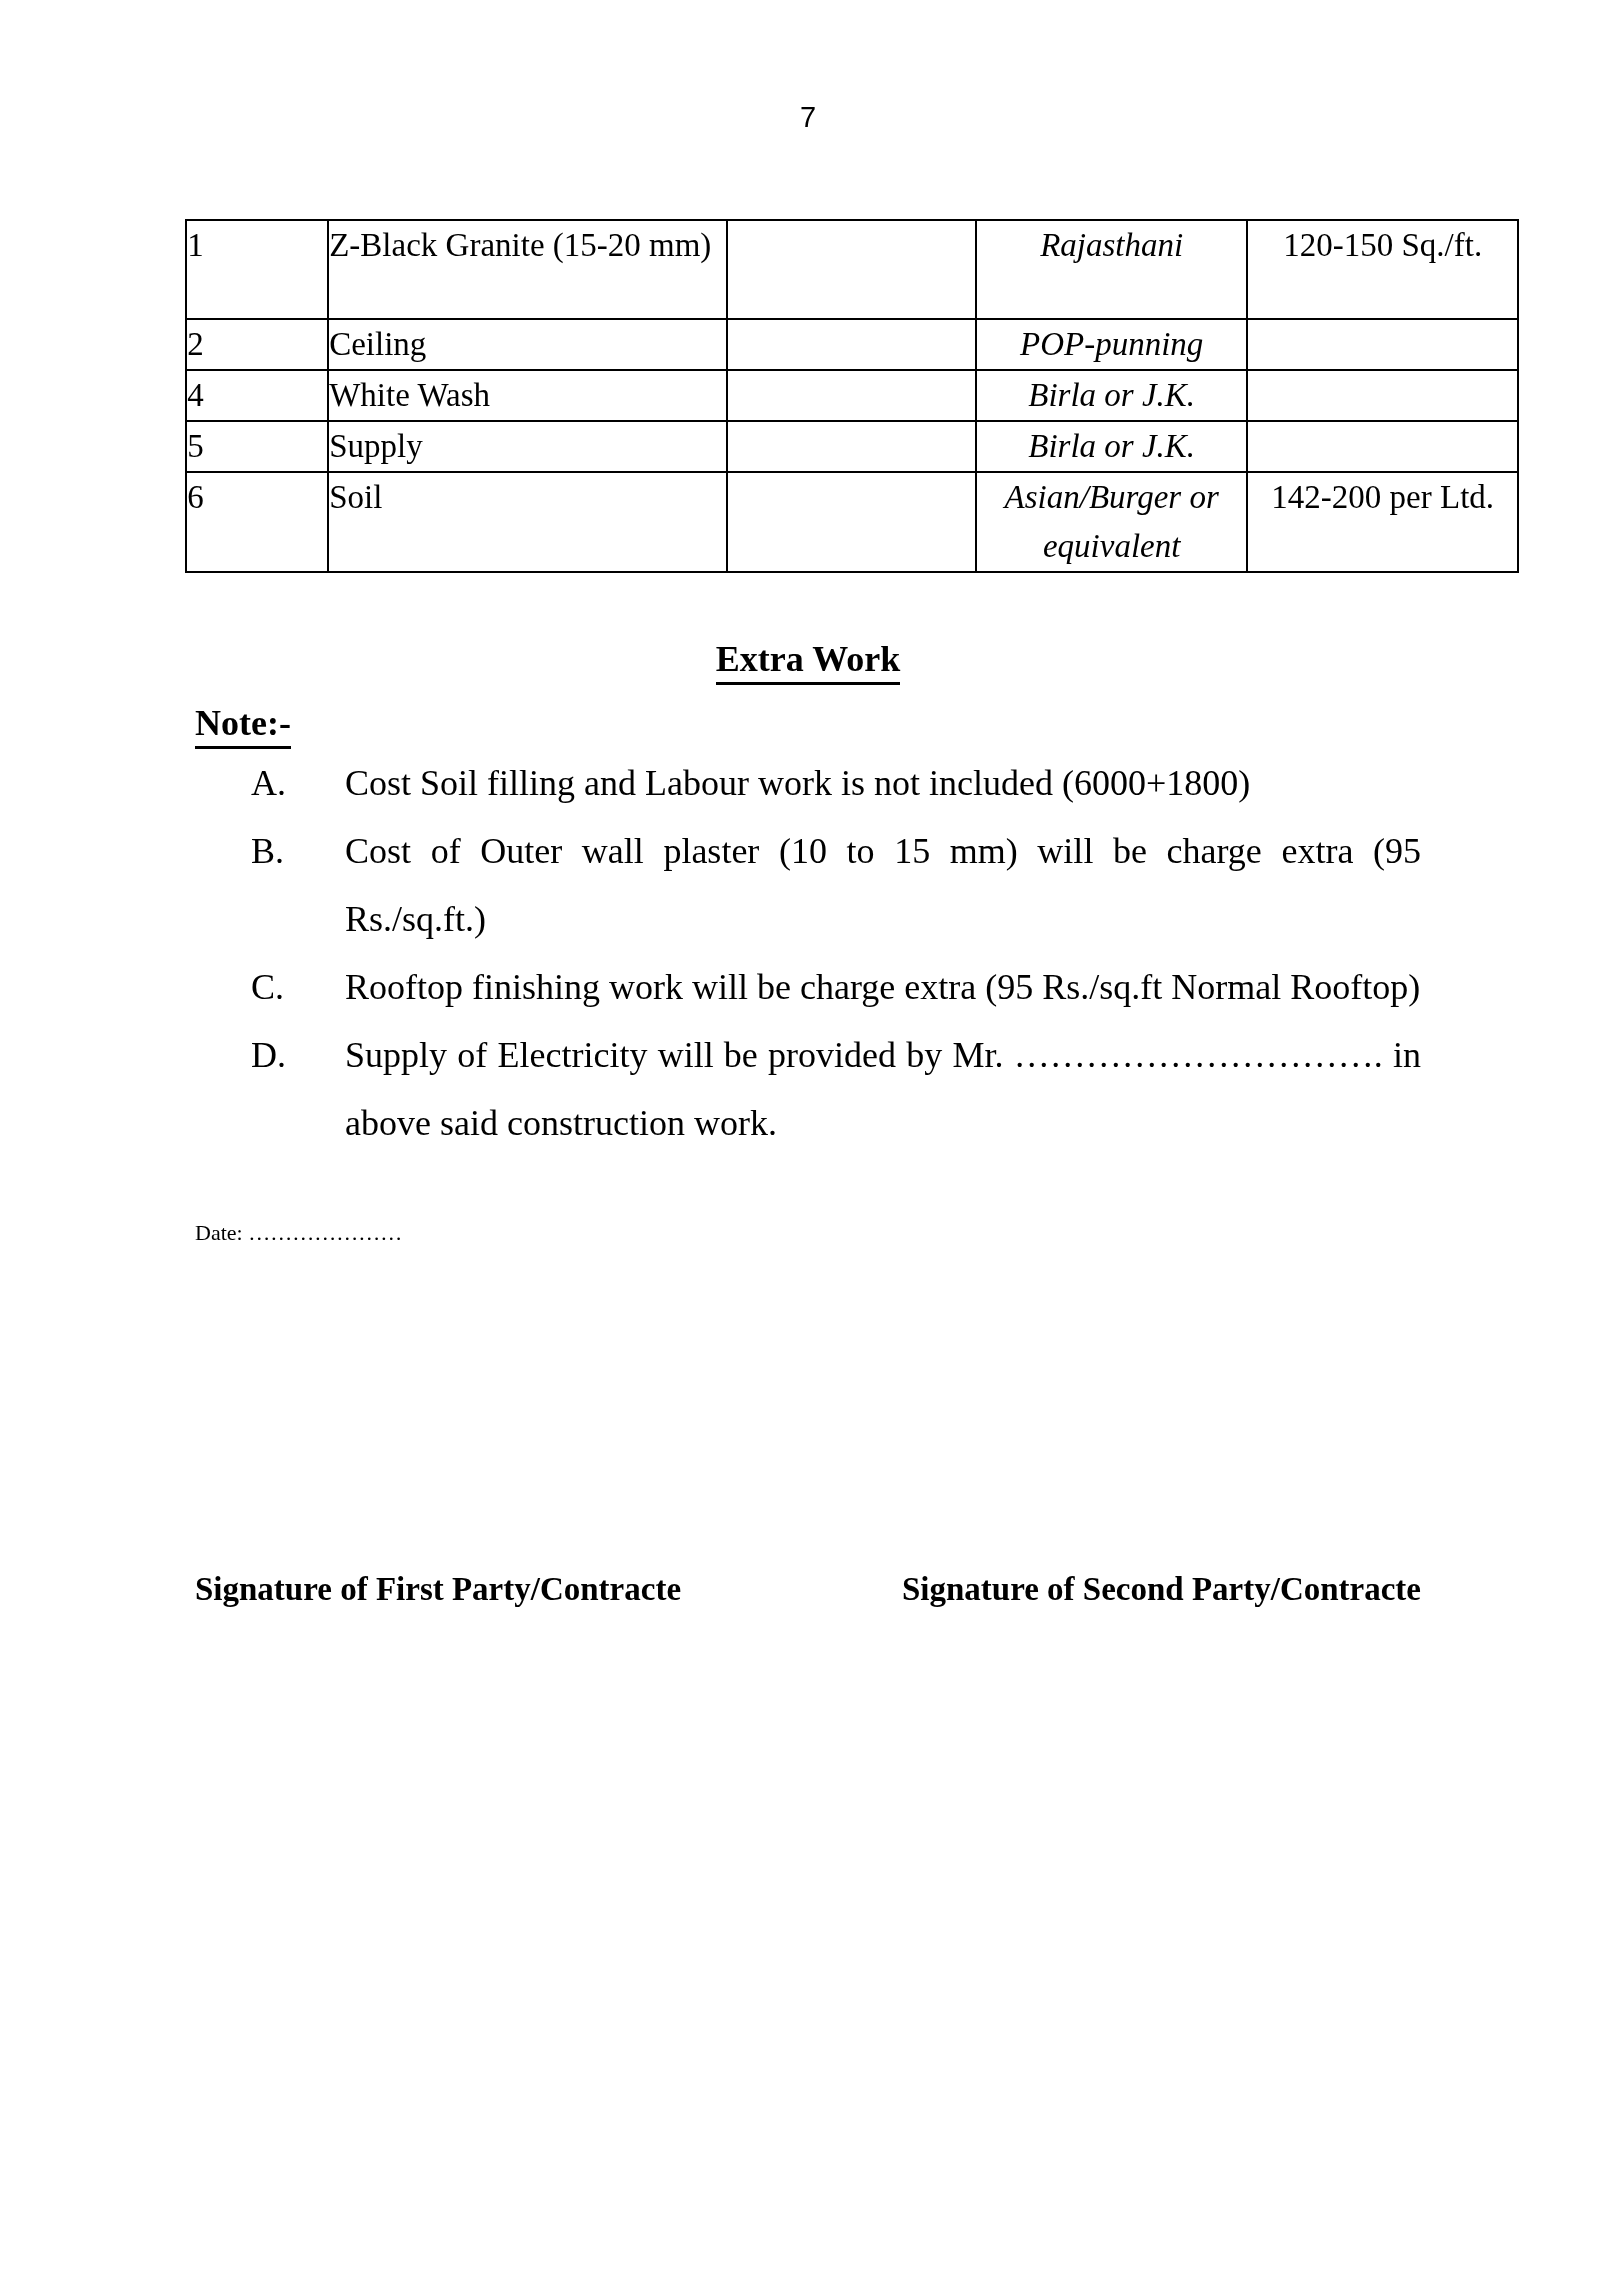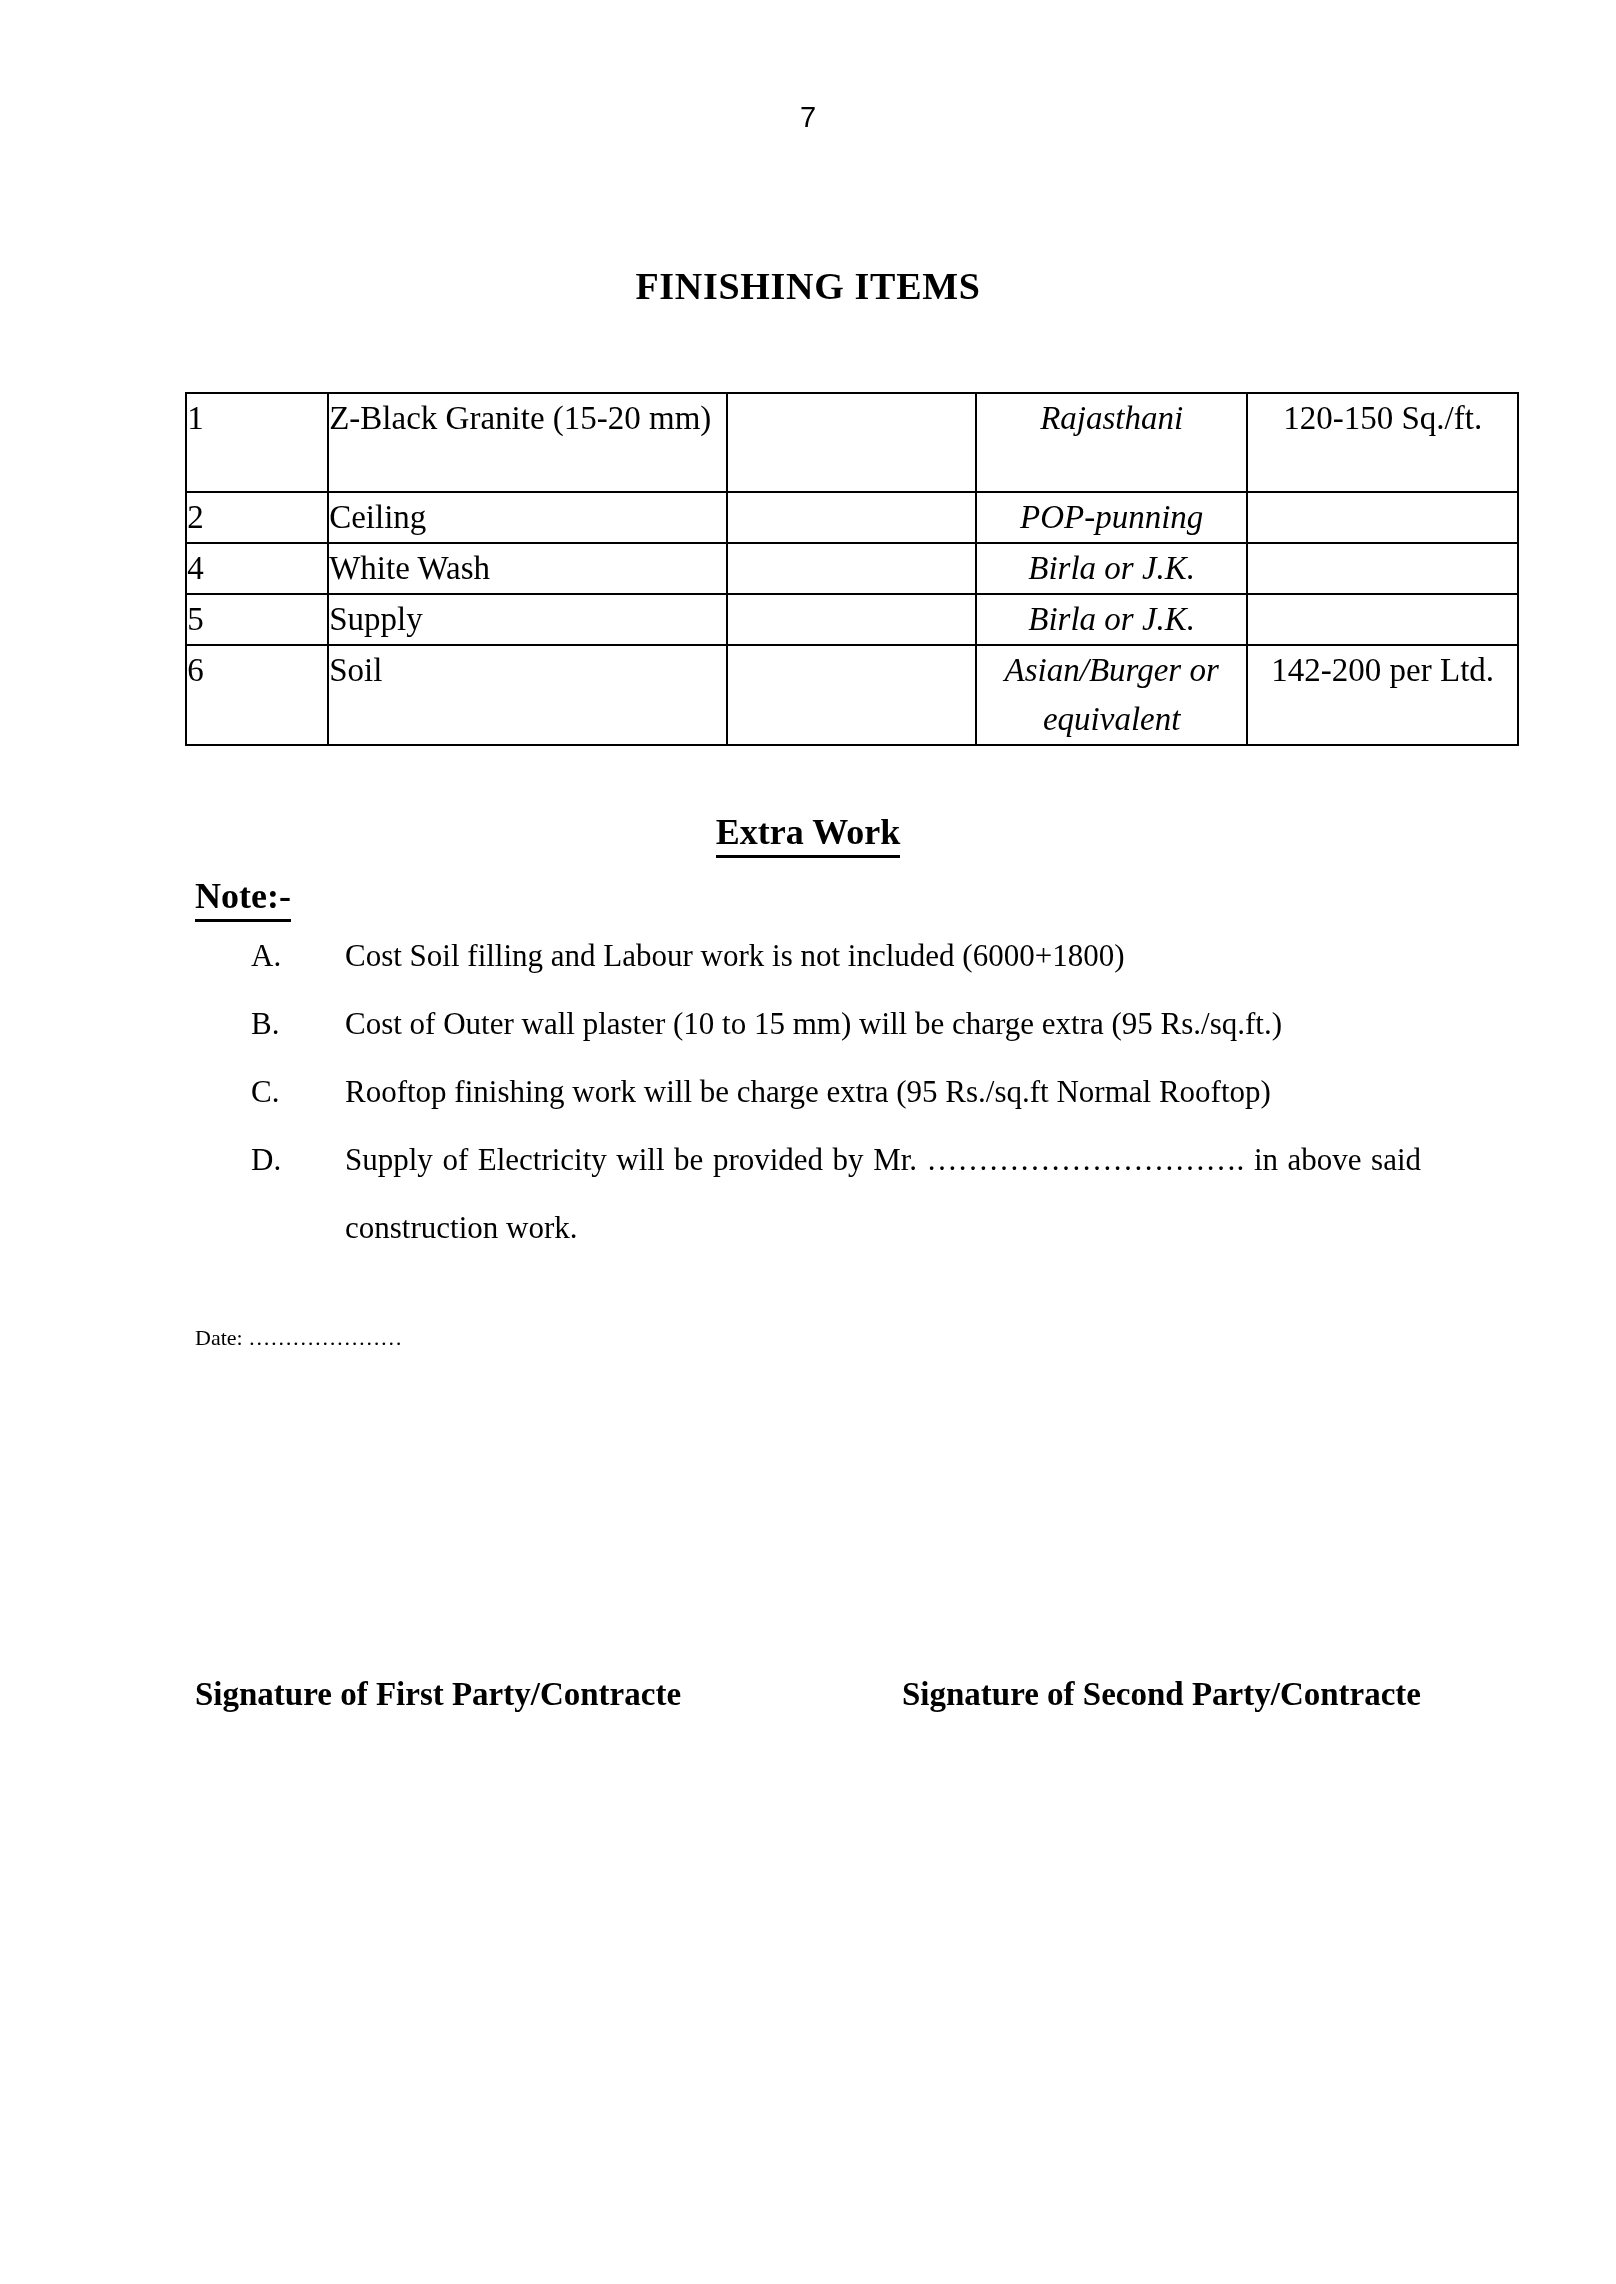--- a/index.html
+++ b/index.html
@@ -67,21 +67,21 @@
   .note-label {
     margin-top: 19.5px;
     font-size: 36px;
     font-weight: bold;
     line-height: 1;
   }
   ol.notes {
     list-style: none;
     margin: 0;
     padding: 0;
-    font-size: 31px;
+    font-size: 36px;
     line-height: 68px;
   }
   ol.notes li {
     text-align: justify;
     padding-left: 150px;
     text-indent: -94px;
   }
   ol.notes li .marker {
     display: inline-block;
     width: 94px;
@@ -101,21 +101,20 @@
     font-weight: bold;
   }
 </style>
 </head>
 <body>
 
 <div class="page">
 
   <div class="page-number">7</div>
 
-  <div class="doc-title">FINISHING ITEMS</div>
 
   <table class="finishing">
     <colgroup>
       <col style="width:142px">
       <col style="width:399px">
       <col style="width:249px">
       <col style="width:271px">
       <col style="width:271px">
     </colgroup>
     <tbody>

